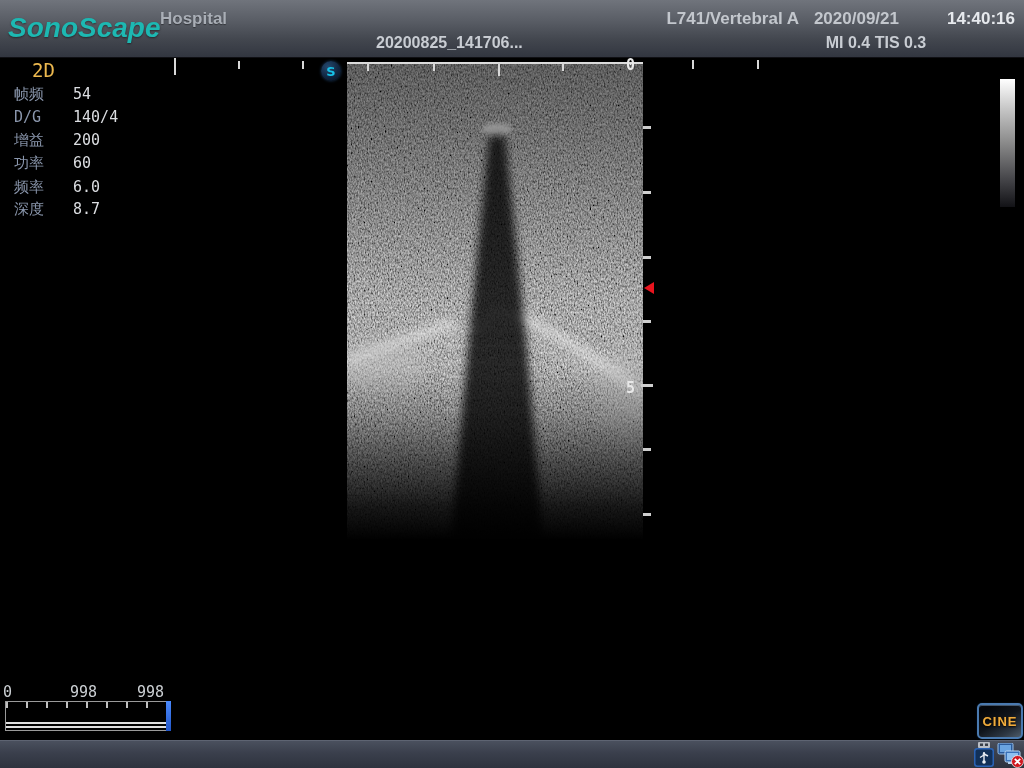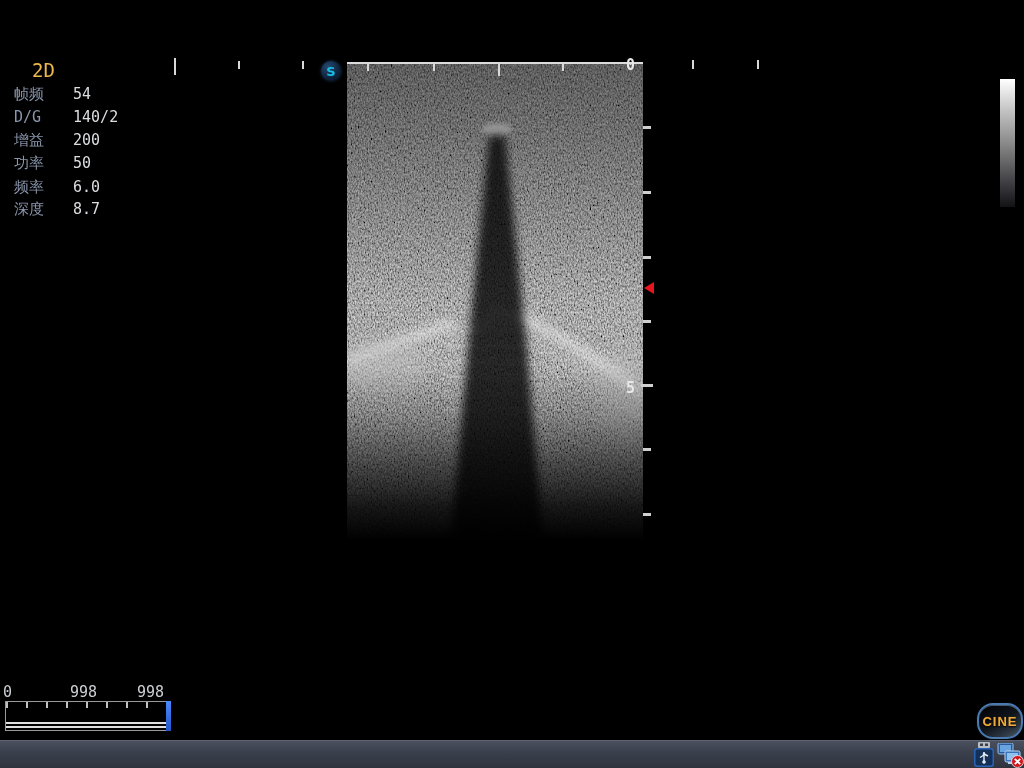--- a/index.html
+++ b/index.html
@@ -57,57 +57,66 @@
              font-family:"DejaVu Sans Mono",monospace;}
   .cinebar{position:absolute;left:5px;top:701px;width:162px;height:28px;background:#000;
            border:1px solid #9a9a9a;}
   .ctick{position:absolute;top:0;width:2px;height:6px;background:#c0c0c0;}
   .ctrack{position:absolute;left:0;bottom:2px;width:100%;height:2px;background:#e0e0e0;}
   .ctrack2{position:absolute;left:0;bottom:6px;width:100%;height:2px;background:#e0e0e0;}
   .ccursor{position:absolute;left:160px;top:-1px;width:5px;height:30px;
            background:linear-gradient(180deg,#4a8aff,#2256c8);}
 
   
-  .cinebtn{position:absolute;left:977px;top:703px;width:46px;height:36px;border-radius:16px;
+  .cinebtn{position:absolute;left:977px;top:703px;width:46px;height:36px;border-radius:5px;
            border:2px solid #4a7ab0;box-sizing:border-box;
            background:linear-gradient(150deg,#04060a 15%,#10151c 50%,#2c3642 78%,#4e5c6a 100%);
            box-shadow:inset 0 1px 0 rgba(160,200,245,.4),0 0 2px #0a1a2c;
            display:flex;align-items:center;justify-content:center;cursor:pointer;}
   .cinebtn span{font-size:13px;font-weight:bold;color:#efac3e;letter-spacing:1px;
                 text-shadow:0 1px 2px #000,0 0 1px #7a4a00;}
 
   
   .taskbar{position:absolute;left:0;top:740px;width:1024px;height:28px;
            background:linear-gradient(180deg,#4a505e 0%,#3a3f4c 45%,#2e333e 100%);
            border-top:1px solid #5e6472;box-sizing:border-box;}
   .tbicon{position:absolute;cursor:pointer;}
 </style>
 </head>
 <body>
 
 <div class="screen">
 
+  <div class="header">
+    <div class="logo">SonoScape</div>
+    <div class="hospital">Hospital</div>
+    <div class="preset">L741/Vertebral A</div>
+    <div class="hdate">2020/09/21</div>
+    <div class="htime">14:40:16</div>
+    <div class="examid">20200825_141706...</div>
+    <div class="mitis">MI 0.4 TIS 0.3</div>
+  </div>
 
   <div>
     <div class="mode">2D</div>
     <div class="prow" style="top:85px">
       <span class="plabel">帧频</span>
       <span class="pvalue">54</span>
     </div>
     <div class="prow" style="top:108px">
       <span class="plabel">D/G</span>
-      <span class="pvalue">140/2</span>
+      <span class="pvalue">140/4</span>
     </div>
     <div class="prow" style="top:131px">
       <span class="plabel">增益</span>
       <span class="pvalue">200</span>
     </div>
     <div class="prow" style="top:154px">
       <span class="plabel">功率</span>
-      <span class="pvalue">50</span>
+      <span class="pvalue">60</span>
     </div>
     <div class="prow" style="top:178px">
       <span class="plabel">频率</span>
       <span class="pvalue">6.0</span>
     </div>
     <div class="prow" style="top:200px">
       <span class="plabel">深度</span>
       <span class="pvalue">8.7</span>
     </div>
   </div>

